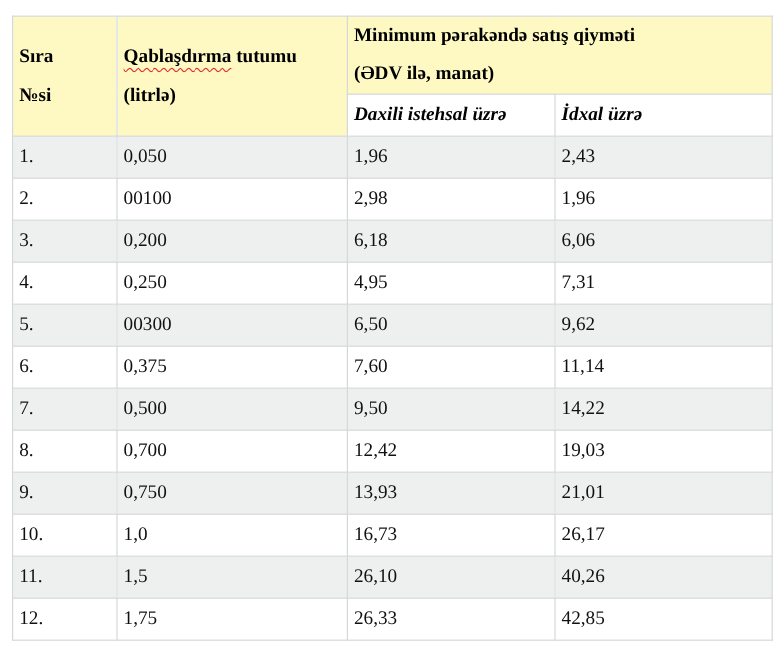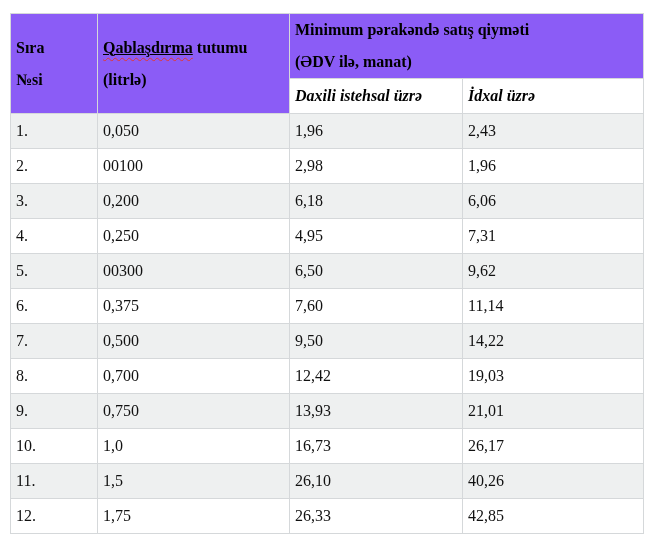--- a/index.html
+++ b/index.html
@@ -29,27 +29,26 @@
     overflow: hidden;
     white-space: nowrap;
   }
   .doc-table th {
     font-weight: bold;
     color: #000000;
   }
   tr.header-main { height: 65px; }
   tr.header-sub  { height: 35px; font-style: italic; }
   tbody tr       { height: 35px; }
-  .shaded { background: #8b5cf6; }
+  .shaded { background: #fef9c3; }
   .white  { background: #ffffff; }
   tbody tr:nth-child(odd)  { background: #eef0f0; }
   tbody tr:nth-child(even) { background: #ffffff; }
   .hline { line-height: 32px; white-space: nowrap; }
   .u-solid {
-    text-decoration: underline;
     text-decoration-thickness: 1px;
     text-decoration-color: #000000;
     text-align: center;
   }
   .u-spell {
     text-decoration: underline wavy #e03636;
     text-decoration-thickness: 1px;
     text-underline-offset: 4px;
   }
 </style>

